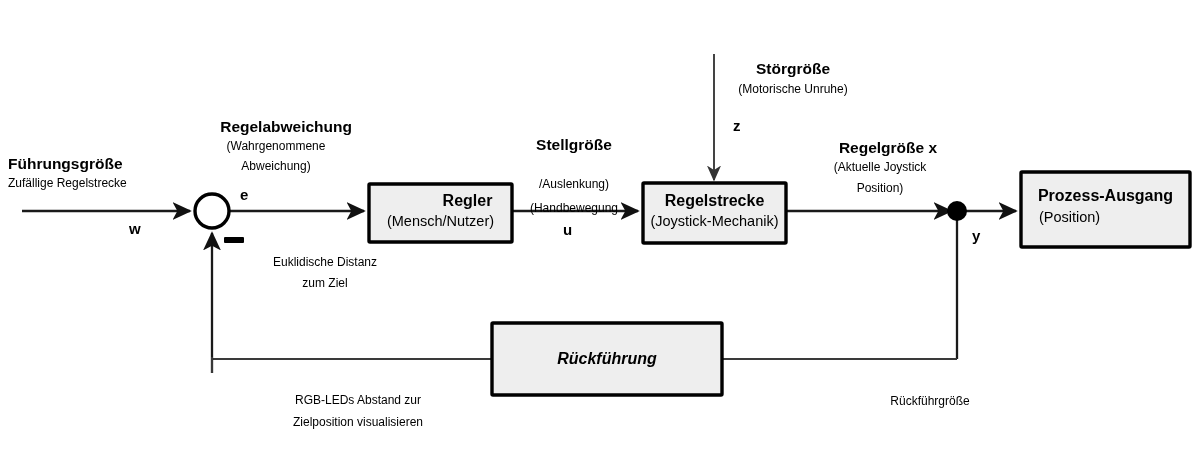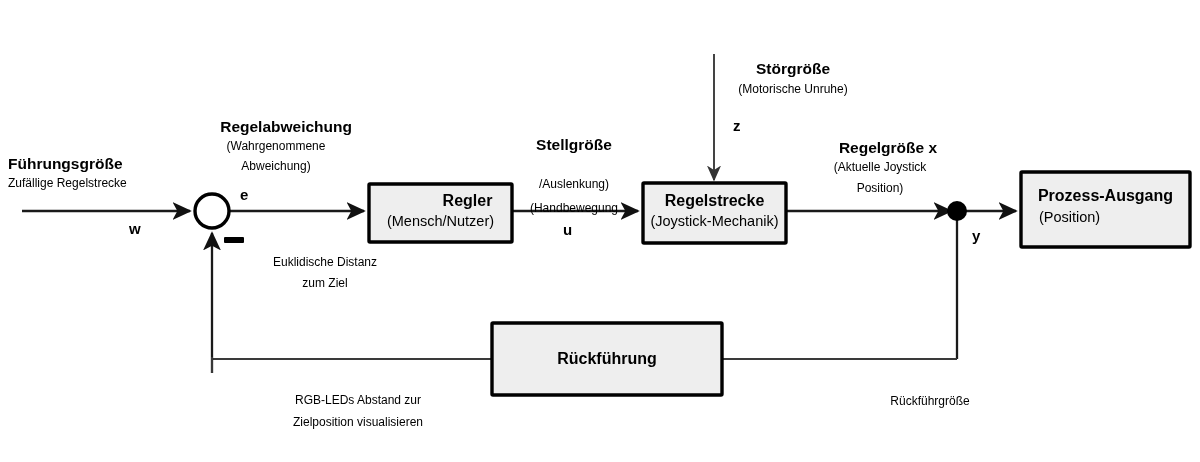--- a/index.html
+++ b/index.html
@@ -159,20 +159,20 @@
   <div class="lbl blk-sub" style="left:637px; top:213px; width:155px;">(Joystick-Mechanik)</div>
 
   <div class="lbl bold ctr" style="left:798px; top:139px; width:180px;">Regelgröße x</div>
   <div class="lbl reg ctr" style="left:790px; top:160px; width:180px;">(Aktuelle Joystick</div>
   <div class="lbl reg ctr" style="left:790px; top:181px; width:180px;">Position)</div>
   <div class="lbl var" style="left:972px; top:227px;">y</div>
 
   <div class="lbl blk-title" style="left:1021px; top:186px; width:169px;">Prozess-Ausgang</div>
   <div class="lbl blk-sub" style="left:985px; top:209px; width:169px;">(Position)</div>
 
-  <div class="lbl blk-title" style="left:492px; top:349px; width:230px;">Rückführung</div>
+  <div class="lbl blk-title" style="left:492px; top:349px; width:230px;font-style:italic;">Rückführung</div>
 
   <div class="lbl reg ctr" style="left:236px; top:393px; width:244px;">RGB-LEDs Abstand zur</div>
   <div class="lbl reg ctr" style="left:236px; top:415px; width:244px;">Zielposition visualisieren</div>
 
   <div class="lbl reg ctr" style="left:845px; top:394px; width:170px;">Rückführgröße</div>
 
 </div>
 
 </body></html>

